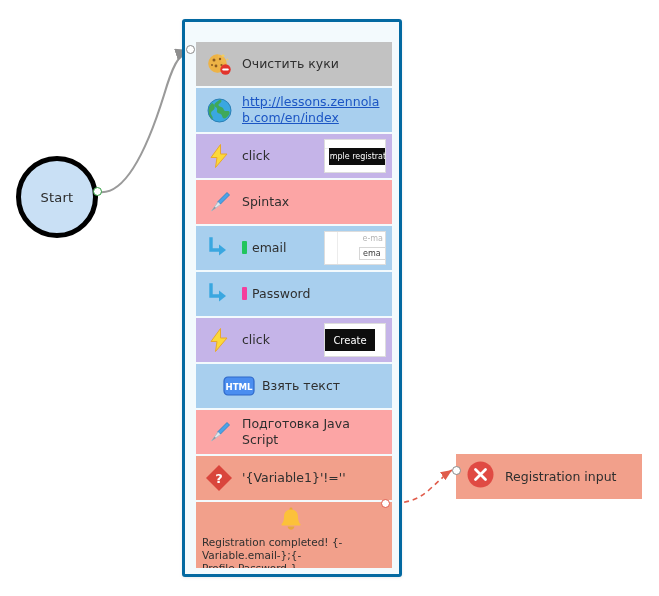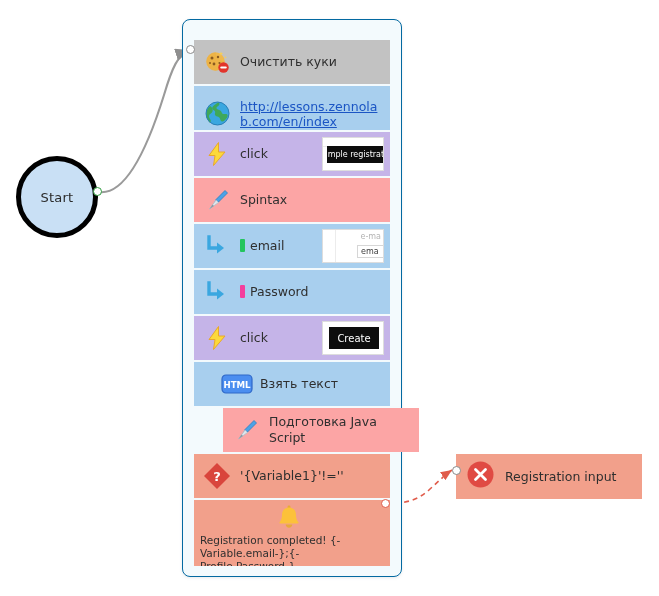--- a/index.html
+++ b/index.html
@@ -64,22 +64,22 @@
   .port.red   { border: 1.6px solid #e05b4a; }
 
   
   #group-panel {
     position: absolute;
     left: 182px;
     top: 19px;
     width: 220px;
     height: 558px;
     background: #f3fafd;
-    border: 1px solid #0369a1;
-    border-radius: 8px;
+    border: 3px solid #0369a1;
+    border-radius: 3px;
     box-sizing: border-box;
     box-shadow: 0 1px 3px rgba(120,140,150,.18);
     text-decoration: underline;
   }
 
   #action-list {
     position: absolute;
     left: 11px;
     top: 20px;
     width: 196px;
@@ -257,21 +257,21 @@
             <circle cx="7" cy="15" r="1" fill="#8a5a20"></circle>
             <path d="M18 3.5l.6 1.6 1.6.6-1.6.6-.6 1.6-.6-1.6-1.6-.6 1.6-.6z" fill="#f5cf5a"></path>
             <path d="M22.5 8l.4 1 1 .4-1 .4-.4 1-.4-1-1-.4 1-.4z" fill="#f5cf5a"></path>
             <circle cx="20.5" cy="19.5" r="5.2" fill="#e2342c"></circle>
             <rect x="17.2" y="18.4" width="6.6" height="2.2" rx="1.1" fill="#ffffff"></rect>
           </svg>
         </span>
         <span class="row-label">Очистить куки</span>
       </div>
 
-      <div class="action-row theme-blue" style="height:44px;align-items:flex-end;">
+      <div class="action-row theme-blue" style="height:44px;">
         <span class="row-icon">
           <svg width="27" height="27" viewBox="0 0 27 27">
             <circle cx="13.5" cy="13.5" r="11.5" fill="#3aa7e0"></circle>
             <path d="M6 6c2 1 3 3 2.6 5.2-.4 2.3-3 2.3-3.5 4.3-.4 1.6.8 2.8 1.4 4.3.5 1.3.2 2.4-.4 3.3A11.5 11.5 0 0 1 6 6z" fill="#3fa85a"></path>
             <path d="M14.4 2.2c1.5.6 1.3 2.4.3 3.4-1 1-2.4 1.2-2.2 2.6.2 1.5 2.4 1.3 3.8 2.3 1.4 1 1.2 2.8 2.6 3.4 1.4.6 3.2-.4 4.3.6.9.8.3 2.6-.8 4.1-1.2 1.7-3 3.2-4.6 2.8-1.7-.4-1.3-2.6-2.5-3.9-1.2-1.3-3.3-1-4.1-2.3-.8-1.3.4-2.8-.2-4-.6-1.2-2.6-1.4-2.8-2.8-.2-1.4 1.6-2.8 3-3.8 1.2-.9 2.2-1.8 3.2-2.4z" fill="#3fa85a"></path>
             <circle cx="13.5" cy="13.5" r="11.5" fill="none" stroke="#2b7fb5" stroke-width="1"></circle>
           </svg>
         </span>
         <span class="row-label linky">http://lessons.zennolab.com/en/index</span>
       </div>
@@ -330,35 +330,35 @@
       </div>
 
       <div class="action-row theme-purple" style="height:44px;">
         <span class="row-icon">
           <svg width="26" height="26" viewBox="0 0 26 26">
             <path d="M14.5 1.5L5 14.5h6L9.5 24.5 21 11h-6.5z" fill="#fcd93a" stroke="#e8a82c" stroke-width="1"></path>
           </svg>
         </span>
         <span class="row-label">click</span>
         <span class="thumb">
-          <span class="t-black" style="left:6px;top:5px;width:50px;height:22px;font-size:10px;">Create</span>
+          <span class="t-black" style="left:0;top:5px;width:50px;height:22px;font-size:10px;">Create</span>
         </span>
       </div>
 
       <div class="action-row theme-blue" style="height:44px;padding-left:26px;">
         <span class="row-icon">
           <svg width="32" height="22" viewBox="0 0 32 22">
             <rect x="1" y="2" width="30" height="18" rx="4" fill="#4b8ef0" stroke="#2f68c8" stroke-width="1.2"></rect>
             <text x="16" y="14.5" font-size="8.6" font-family="DejaVu Sans, sans-serif" font-weight="bold" fill="#ffffff" text-anchor="middle">HTML</text>
           </svg>
         </span>
         <span class="row-label">Взять текст</span>
       </div>
 
-      <div class="action-row theme-green" style="height:40px;margin-left:29px;">
+      <div class="action-row theme-green" style="height:40px;">
         <span class="row-icon">
           <svg width="27" height="27" viewBox="0 0 27 27">
             <path d="M21 3.5l2.5 2.5-9 9-4 1.5 1.5-4z" fill="#4aa3e8" stroke="#2d7cbd" stroke-width=".8"></path>
             <path d="M12 13l-6.5 9 9-6.5z" fill="#dfe6ec" stroke="#b2bcc5" stroke-width=".8"></path>
             <path d="M8.5 17.5l1.5 1.5-4.5 3z" fill="#8d98a3"></path>
           </svg>
         </span>
         <span class="row-label">Подготовка Java Script</span>
       </div>
 

